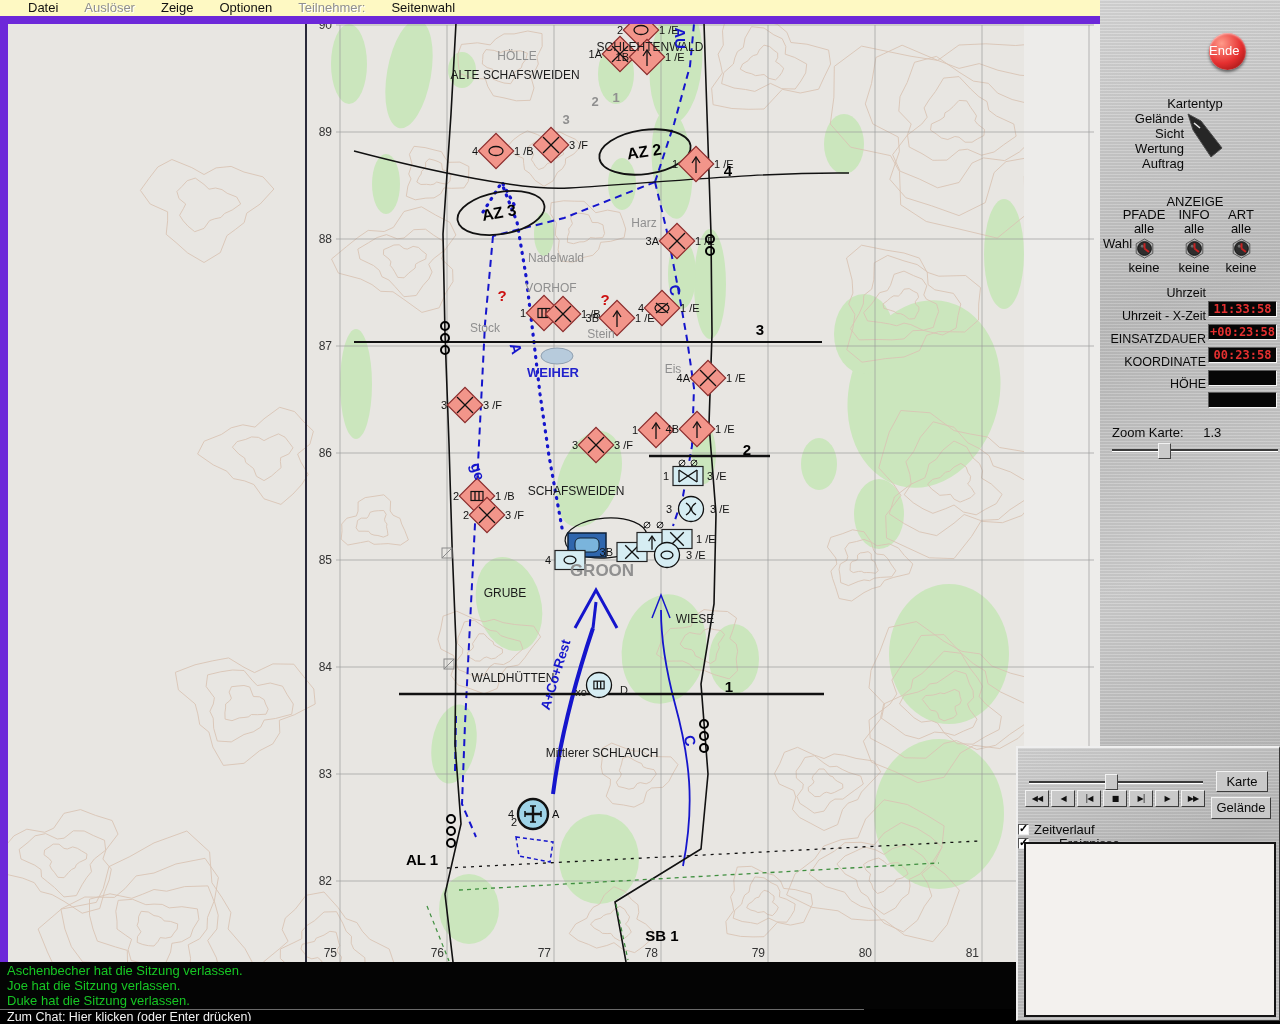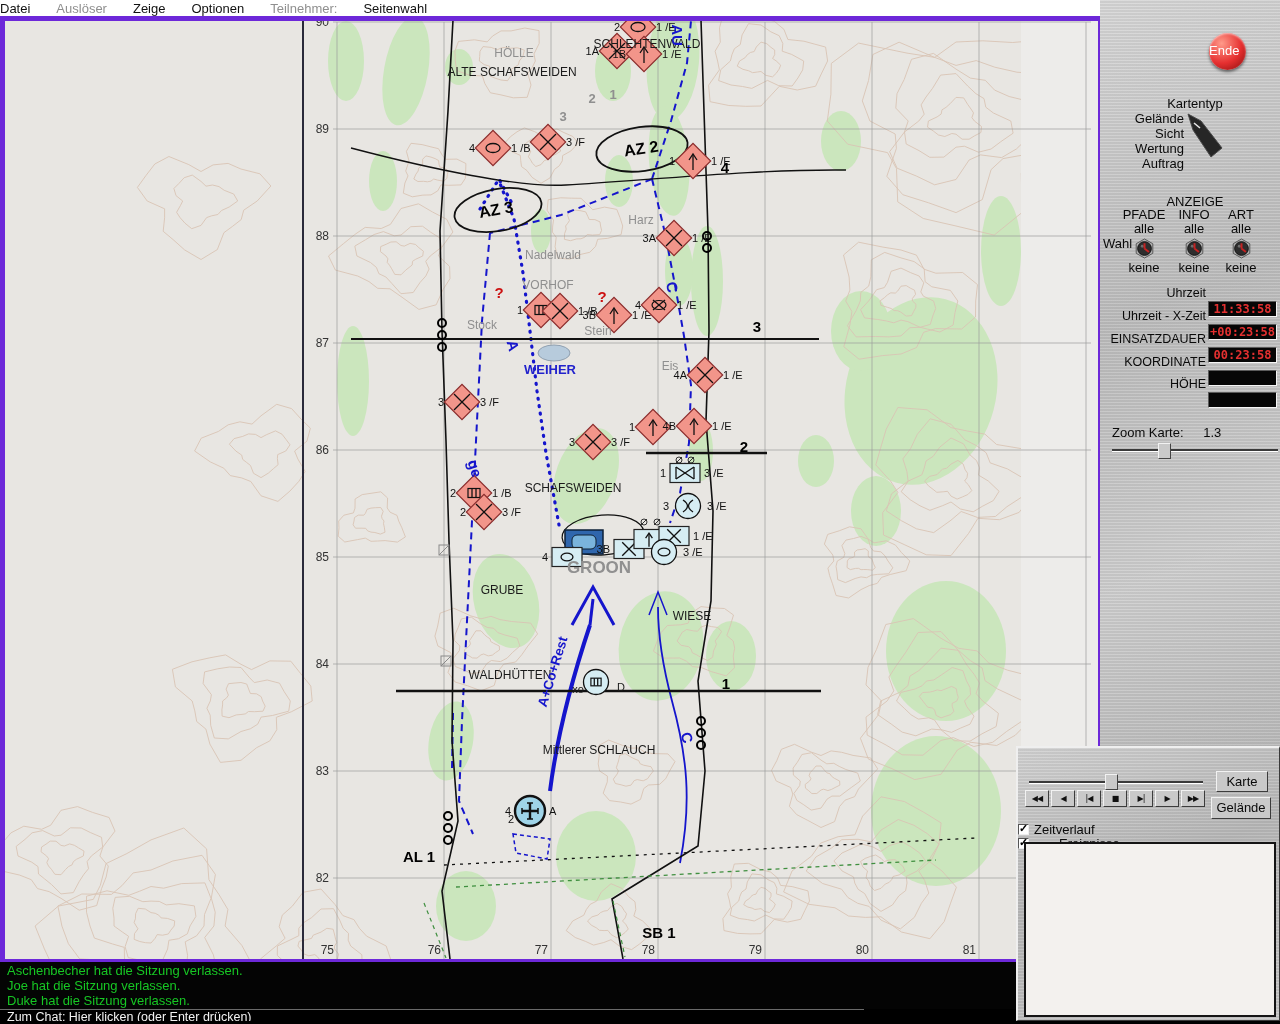--- a/index.html
+++ b/index.html
@@ -1,25 +1,25 @@
 <!DOCTYPE html>
 <html><head>
 <meta charset="utf-8">
 <style>
   html,body{margin:0;padding:0;background:#000;width:1280px;height:1024px;overflow:hidden;
     font-family:"Liberation Sans",sans-serif;-webkit-font-smoothing:none;}
   #stage{position:absolute;left:0;top:0;width:1280px;height:1024px;background:#000;}
   
-  #menubar{position:absolute;left:0;top:0;width:1100px;height:16px;background:#ffffff;
-    display:flex;align-items:center;gap:26px;font-size:13px;color:#111;}
+  #menubar{position:absolute;left:0;top:0;width:1100px;height:16px;background:#fef9c3;
+    display:flex;align-items:flex-start;padding-left:28px;gap:26px;font-size:13px;color:#111;}
   .menu-item{cursor:default;white-space:nowrap;}
   .menu-item.disabled{color:#8f8f8f;text-shadow:1px 1px 0 #fff;}
   
   #map-window{position:absolute;left:0;top:16px;width:1101px;height:946px;box-sizing:border-box;
-    border:5px solid #6d28d9;background:#bef264;}
+    border:8px solid #6d28d9;background:#bef264;}
   #map{position:absolute;left:0;top:0;}
   
   #sidebar{position:absolute;left:1100px;top:0;width:180px;height:1024px;
     background-image:repeating-linear-gradient(180deg,rgba(255,255,255,.10) 0 1px,rgba(0,0,0,.05) 1px 3px),
       linear-gradient(160deg,#d8d8d8 0%,#bdbdbd 30%,#cfcfcf 55%,#b5b5b5 80%,#c8c8c8 100%);
     font-size:13px;color:#0a0a0a;}
   #ende-button{position:absolute;left:109px;top:33px;width:37px;height:37px;border-radius:50%;
     background:radial-gradient(circle at 34% 28%,#ff9a8a,#e63030 55%,#8e0f0f 95%);
     color:#fff;font-size:13px;text-align:left;line-height:36px;cursor:pointer;
     box-shadow:0 2px 3px rgba(0,0,0,.5), inset 0 1px 2px rgba(255,255,255,.6);}

